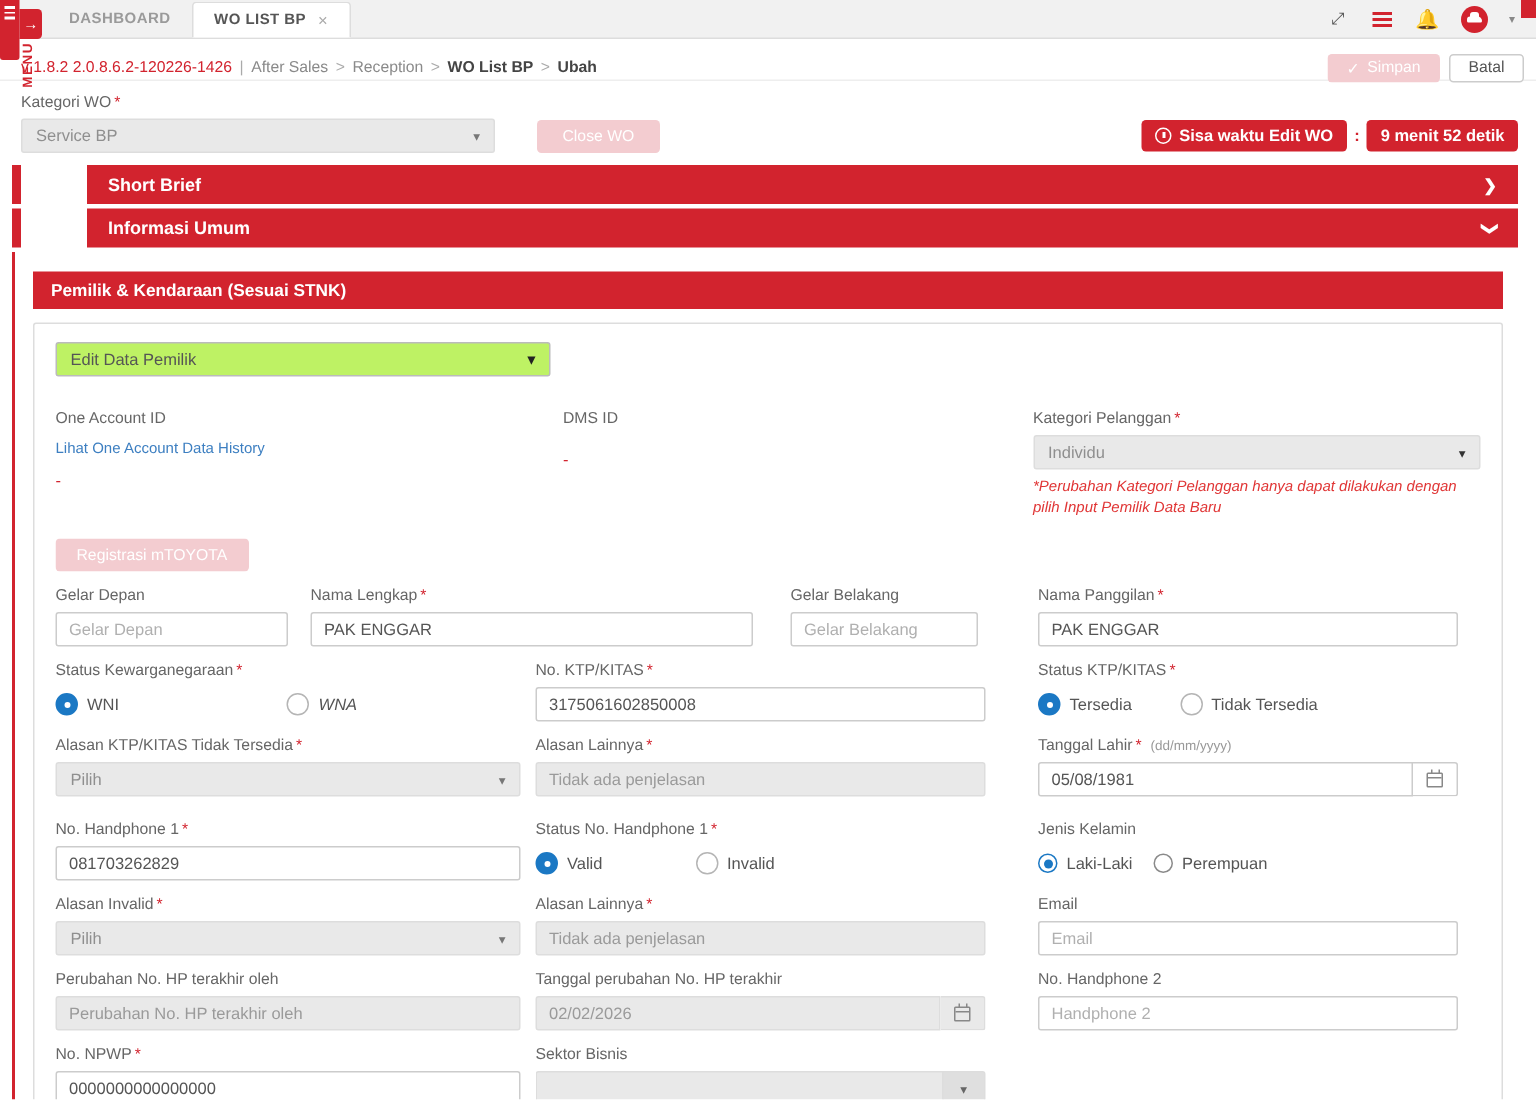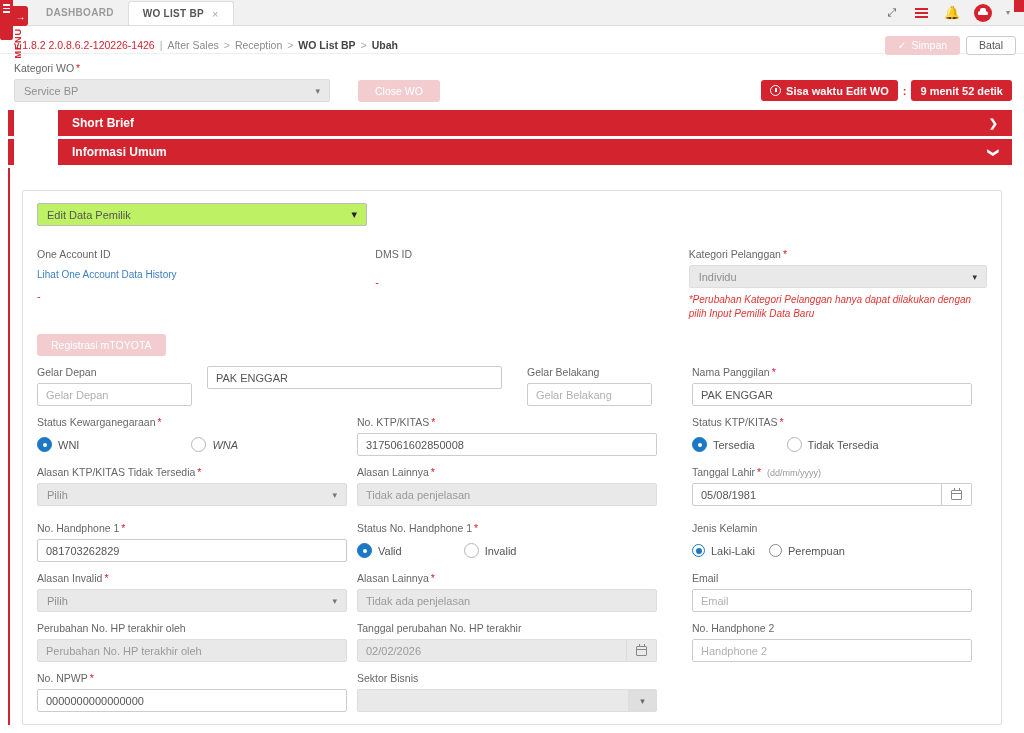--- a/index.html
+++ b/index.html
@@ -219,20 +219,23 @@
     <div class="acc">
       <div class="acc-accent"></div>
       <div class="acc-bar">
         <span>Informasi Umum</span>
         <span class="acc-chev down">❯</span>
       </div>
     </div>
   </div>
 
   <div class="panel-body">
+    <div class="subheader">
+      <span>Pemilik &amp; Kendaraan (Sesuai STNK)</span>
+    </div>
 
     <div class="card">
 
       <div class="select edit-select">
         <span>Edit Data Pemilik</span>
         <span class="caret">▾</span>
       </div>
 
       
       <div class="frow" style="margin-top:22px;">
@@ -261,20 +264,23 @@
         <span>Registrasi mTOYOTA</span>
       </button>
 
       
       <div class="frow">
         <div class="a1">
           <span class="lbl">Gelar Depan</span>
           <input class="inp" placeholder="Gelar Depan" style="">
         </div>
         <div class="a2">
+          <span class="lbl">
+            <span>Nama Lengkap</span><span class="req">*</span>
+          </span>
           <input class="inp" value="PAK ENGGAR" style="">
         </div>
         <div class="a3">
           <span class="lbl">Gelar Belakang</span>
           <input class="inp" placeholder="Gelar Belakang" style="">
         </div>
         <div class="a4">
           <span class="lbl">
             <span>Nama Panggilan</span><span class="req">*</span>
           </span>

